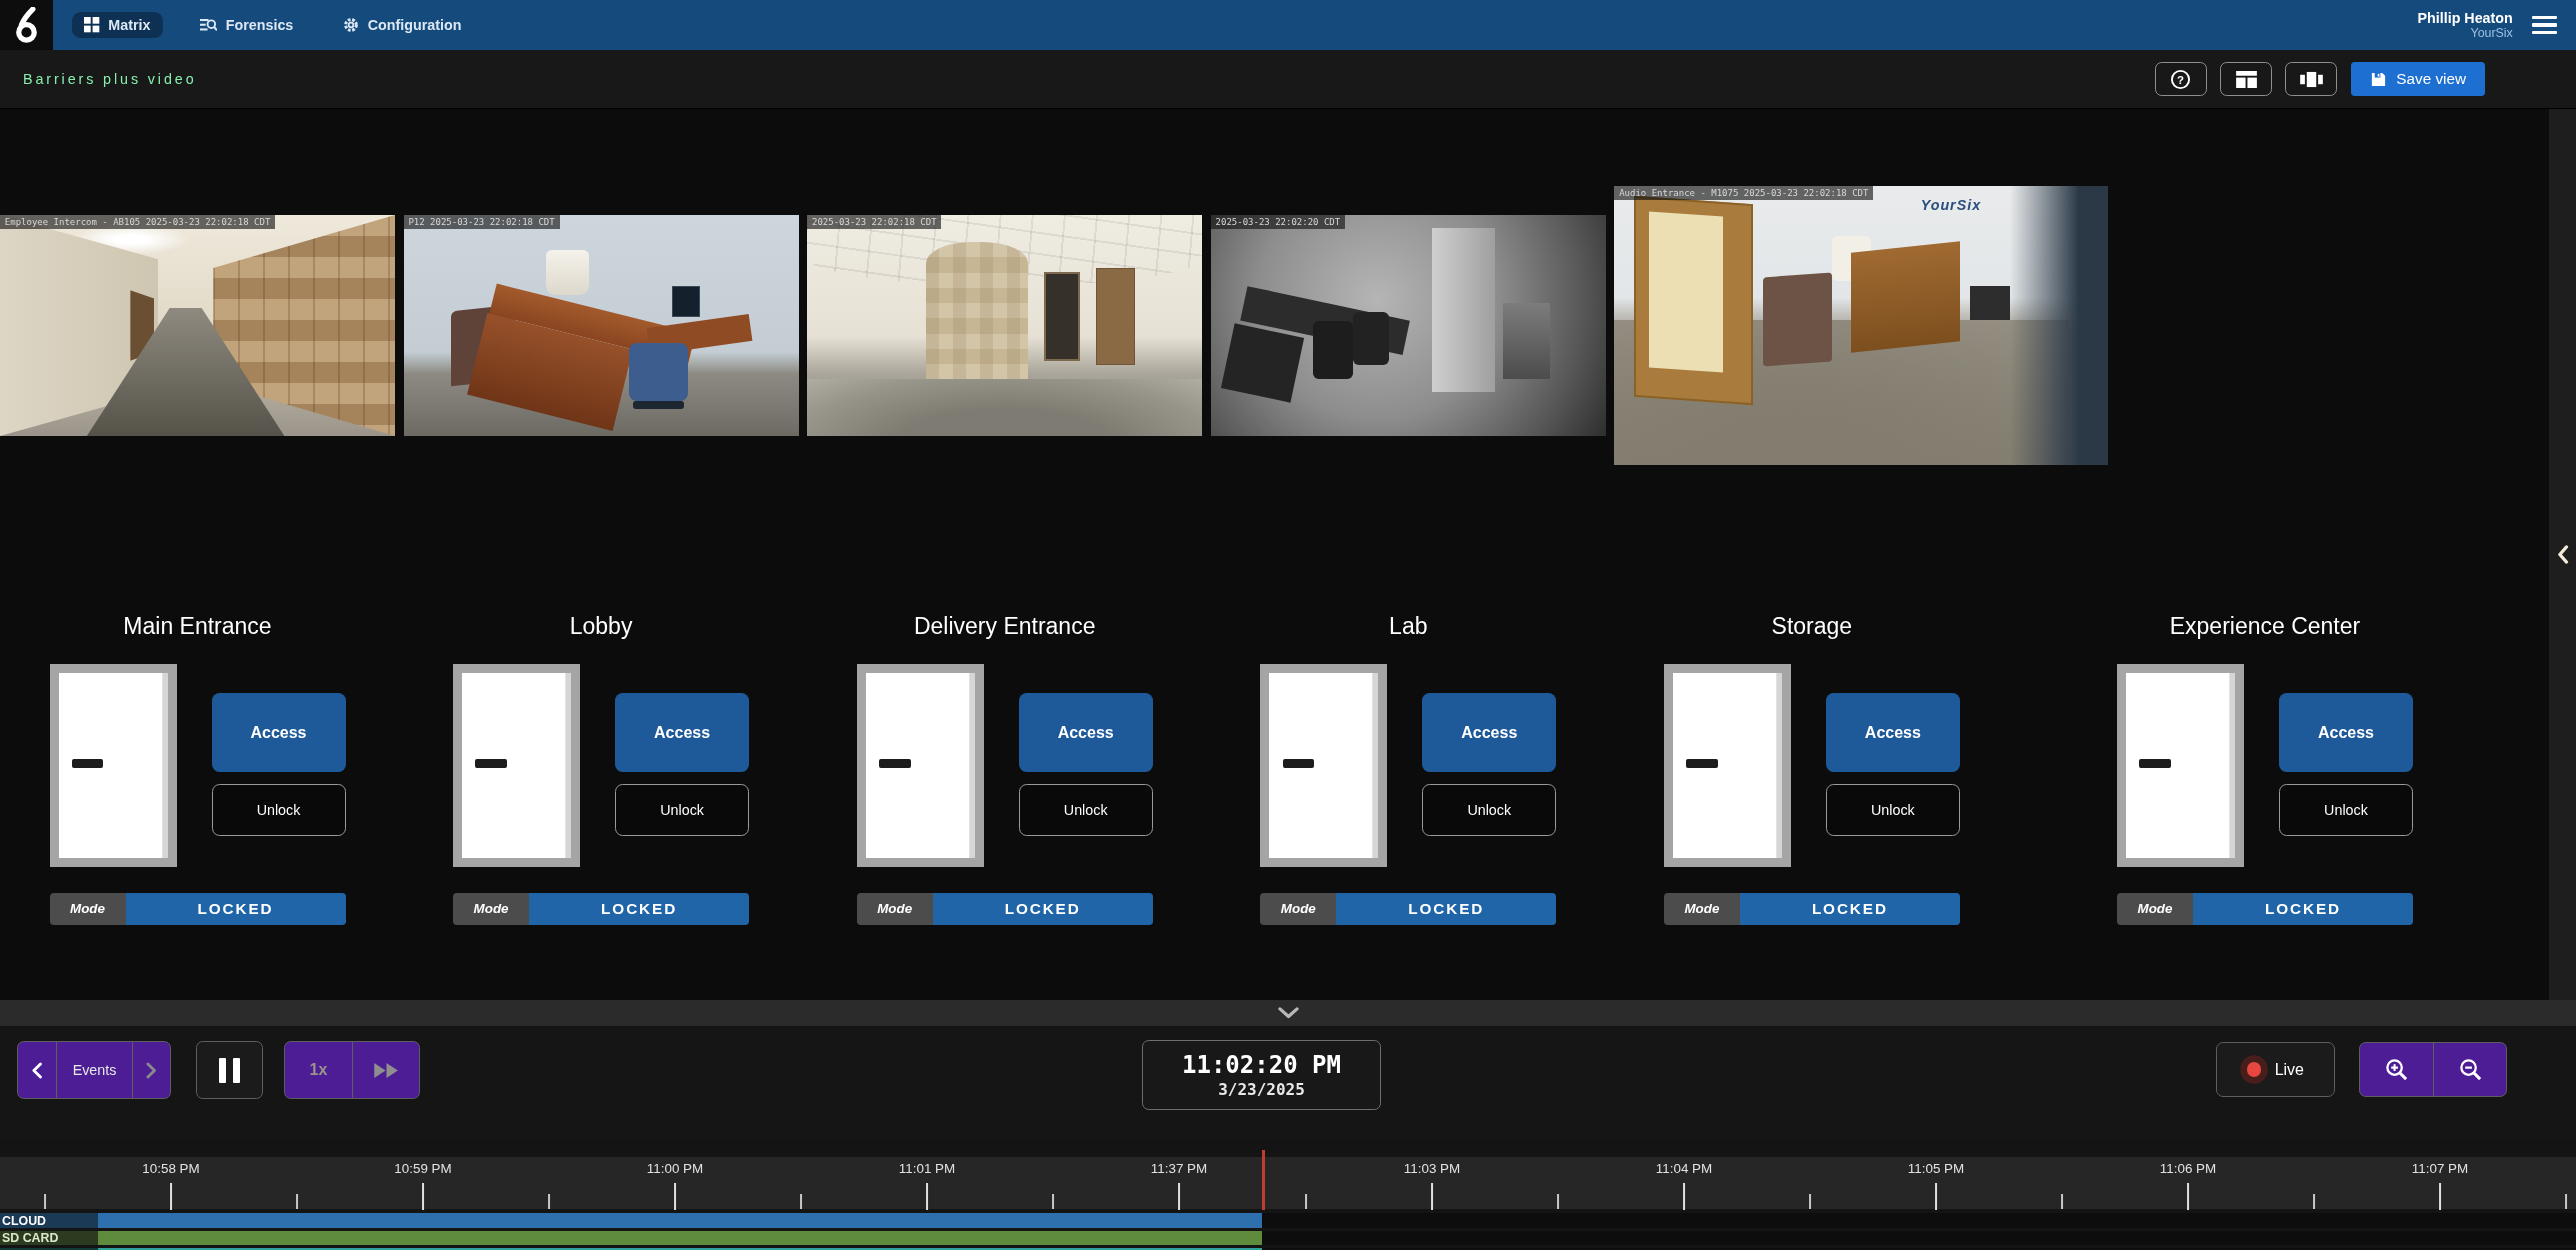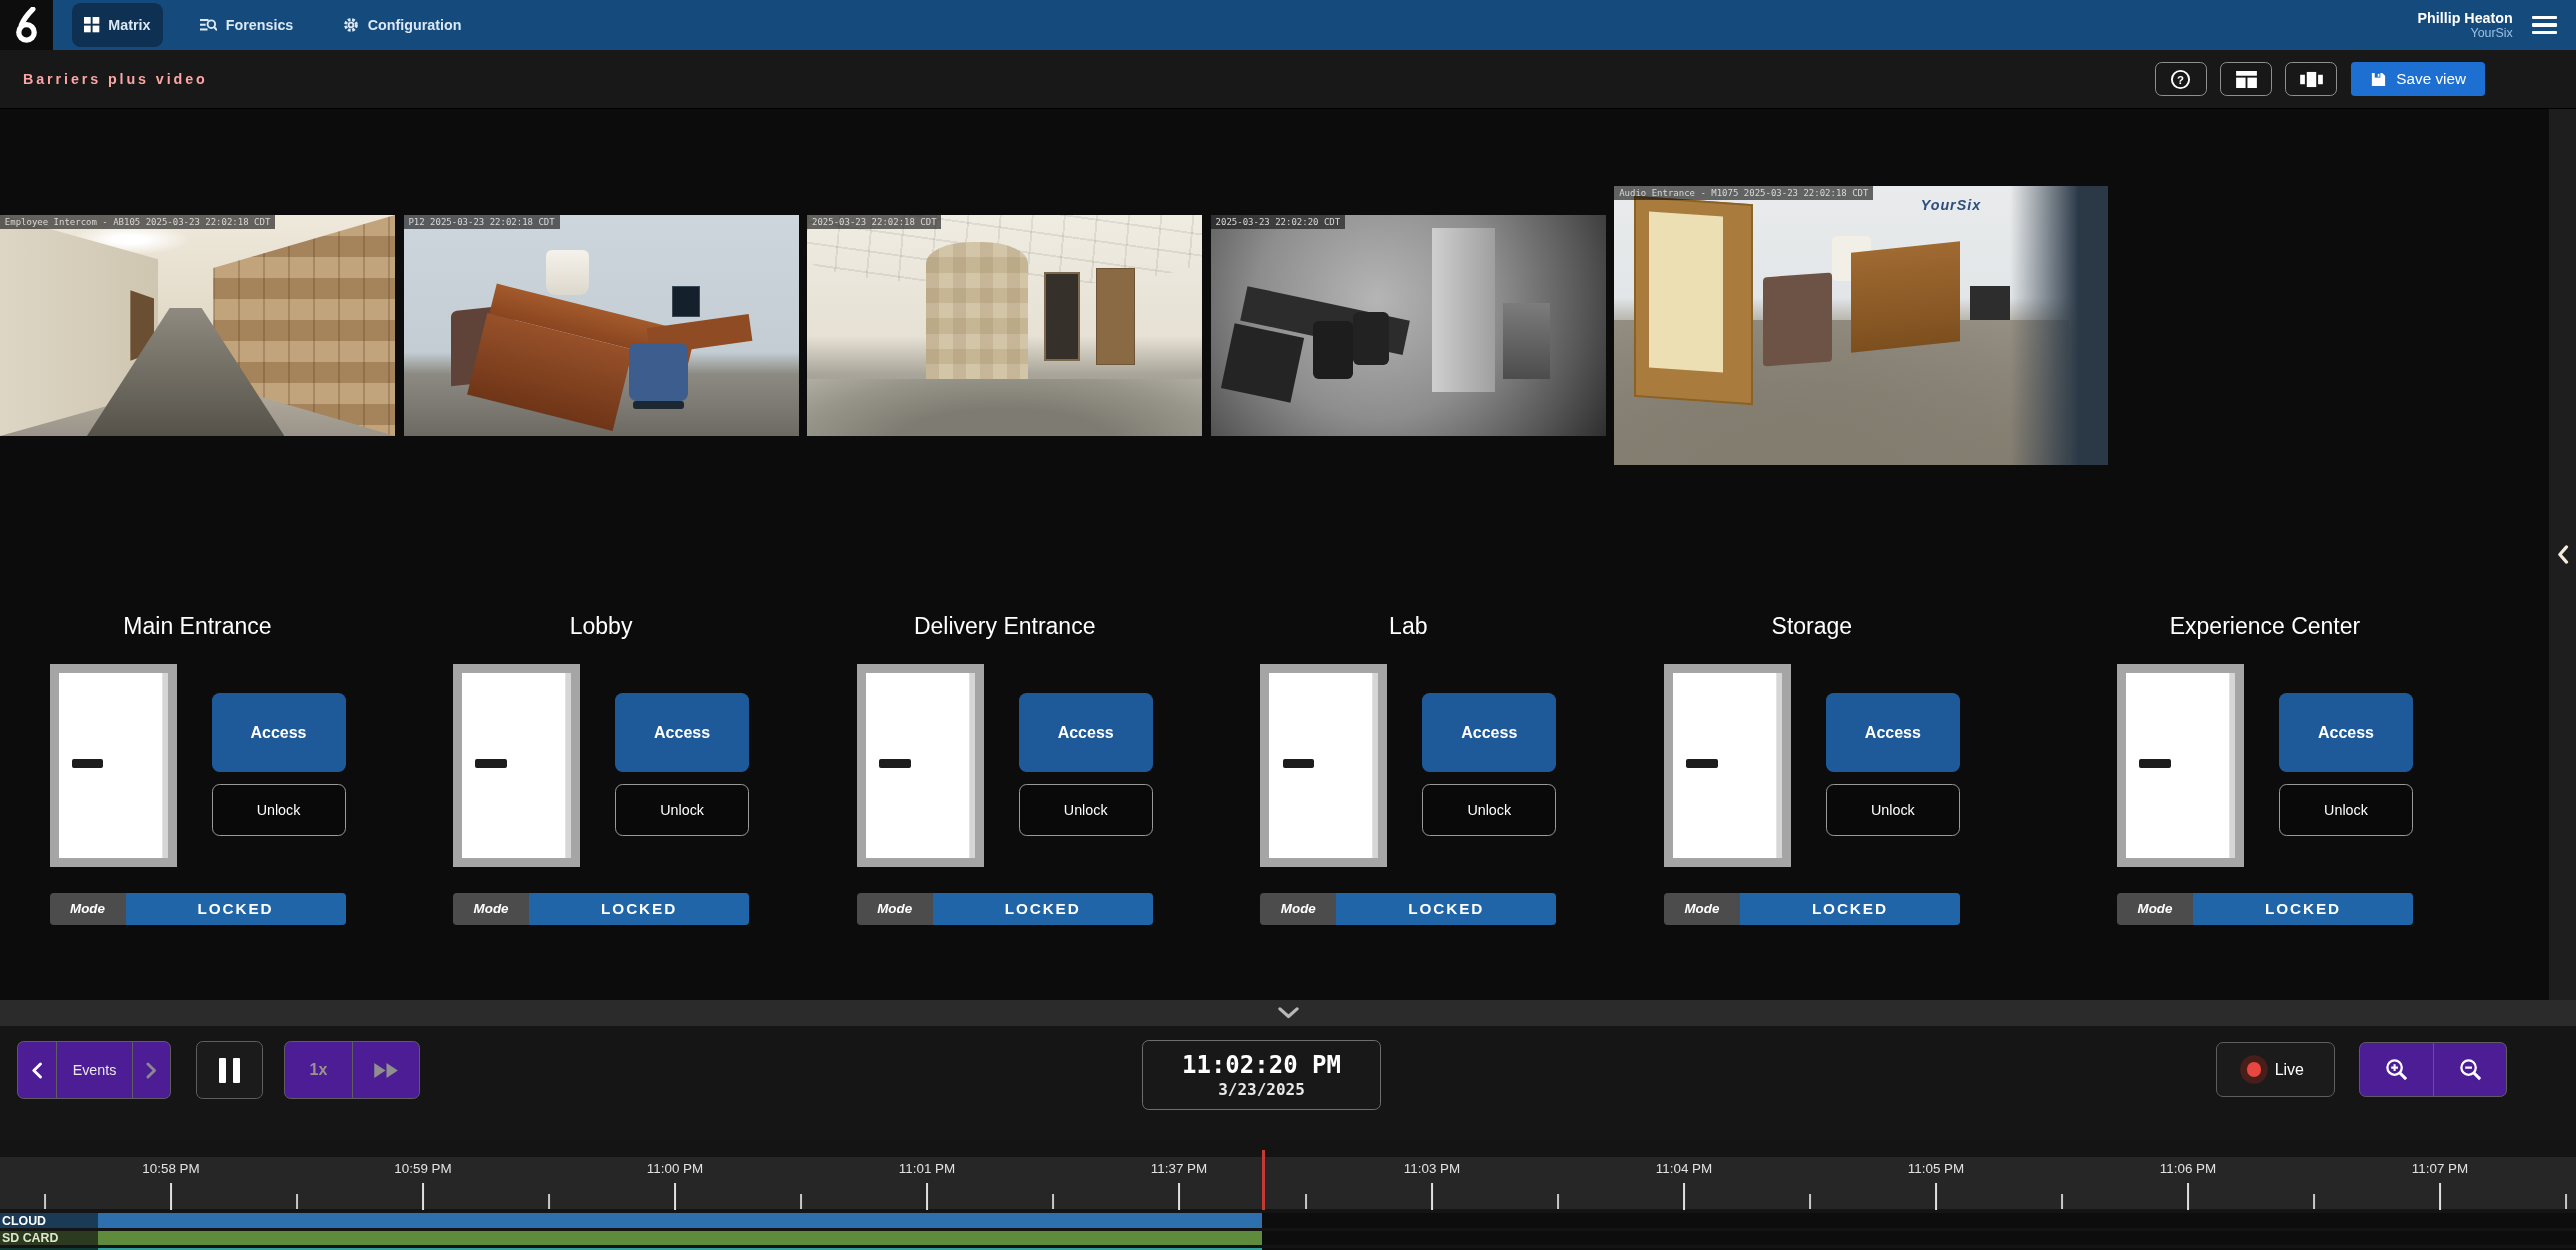--- a/index.html
+++ b/index.html
@@ -8,32 +8,32 @@
     --live-red:#e8473f; --playhead-red:#c23b32;
   }
   *{box-sizing:border-box;margin:0;padding:0}
   html,body{width:2576px;height:1251px;overflow:hidden}
   body{background:#0c0c0c;font-family:"Liberation Sans",sans-serif;position:relative;color:#fff}
 
   
   .topnav{height:50px;background:var(--nav-blue);display:flex;align-items:center}
   .logo-box{width:53px;height:50px;background:#0d0d0d;display:flex;align-items:center;justify-content:center;flex:0 0 53px}
   .tabs{display:flex;align-items:center;margin-left:19px;gap:25px;height:50px}
-  .tab{display:flex;align-items:center;gap:8.6px;padding:0 12.4px;height:44px;color:#dce8f4;font-size:14.3px;font-weight:bold;border-radius:8.6px;cursor:pointer;white-space:nowrap}
+  .tab{display:flex;align-items:center;gap:8.6px;padding:0 12.4px;height:26px;color:#dce8f4;font-size:14.3px;font-weight:bold;border-radius:8.6px;cursor:pointer;white-space:nowrap}
   .tab.active{background:rgba(7,28,50,.55)}
   .nav-right{margin-left:auto;display:flex;align-items:center;gap:15.3px;padding-right:15.3px}
   .user{text-align:right;line-height:1.15}
   .user .uname{font-size:14.3px;font-weight:bold;color:#fff}
   .user .uorg{font-size:12.4px;color:#9cc0e4}
   .burger{display:flex;flex-direction:column;gap:3.8px;cursor:pointer;padding:3.8px}
   .burger i{display:block;width:25px;height:3.8px;background:#fff;border-radius:1px}
 
   
   .subheader{height:59px;background:#181818;display:flex;align-items:center;padding:0 91px 0 23px;border-bottom:1px solid #000}
-  .page-title{font-size:14.3px;font-weight:bold;letter-spacing:2.9px;color:#fca5a5}
+  .page-title{font-size:14.3px;font-weight:normal;letter-spacing:2.9px;color:#86efac}
   .sub-right{margin-left:auto;display:flex;align-items:center;gap:13.4px}
   .sq-btn{width:52px;height:34px;border:1.9px solid #8f8f8f;border-radius:6.7px;background:transparent;display:flex;align-items:center;justify-content:center;cursor:pointer}
   .save-btn{height:34px;padding:0 19px;background:var(--accent-blue);border-radius:3.8px;color:#fff;font-size:15.3px;display:flex;align-items:center;gap:9.5px;cursor:pointer;border:none}
 
   
   .content{position:relative;height:891px;background:#0c0c0c}
   .right-strip{position:absolute;top:0;right:0;width:27px;height:891px;background:#1e1e1e;display:flex;align-items:center;justify-content:center}
 
   .cam-row{display:flex;gap:8.6px;margin-top:0;padding-top:77px;align-items:center;height:356px}
   .cam{height:221px;flex:0 0 395px;position:relative;background:#000;overflow:hidden}

